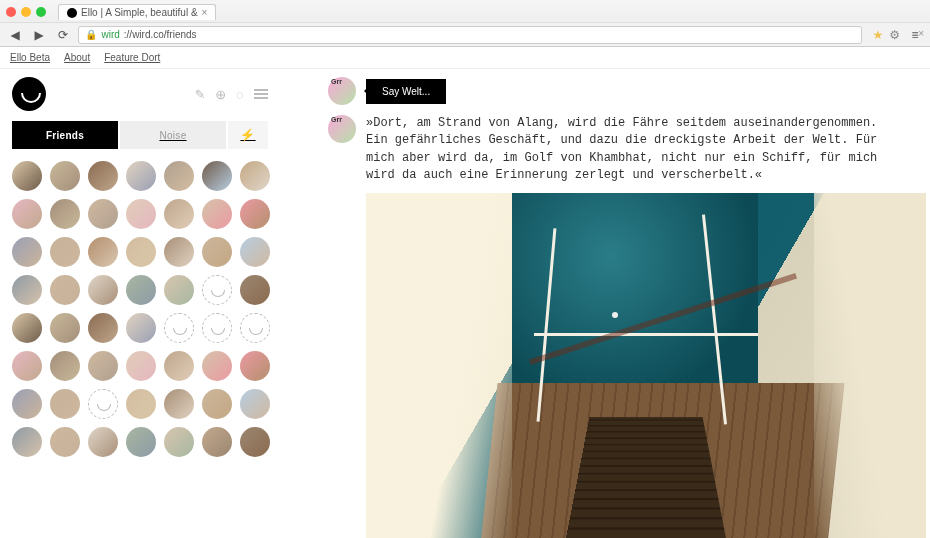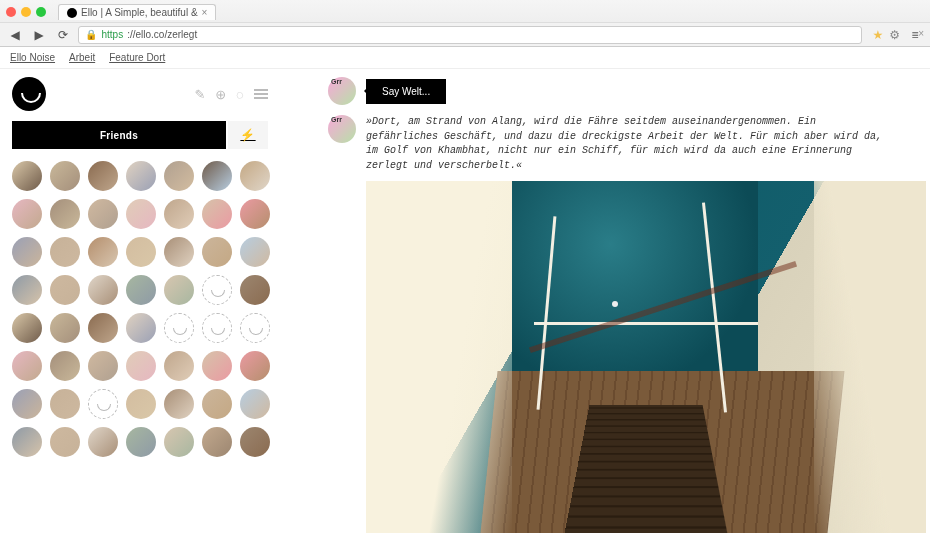--- a/index.html
+++ b/index.html
@@ -53,21 +53,21 @@
 .wtf { font-size:9px; color:#bbb; margin-top:4px; letter-spacing:1px; }
 
 
 .composer { display:flex; align-items:center; gap:10px; margin-bottom:10px; }
 .av-sm { width:28px; height:28px; border-radius:50%; background:linear-gradient(135deg,#f7a8d8,#b8e0a8); position:relative; flex-shrink:0; }
 .av-sm::after { content:"Grr"; position:absolute; top:1px; left:3px; font-size:7px; font-weight:bold; color:#333; }
 .bubble { background:#000; color:#fff; padding:7px 16px; font-size:10px; position:relative; }
 .bubble::before { content:""; position:absolute; left:-6px; top:8px; border:4px solid transparent; border-right-color:#000; }
 
 .post { display:flex; gap:10px; }
-.post-body { font-family: "Courier New", monospace; font-size:10px; line-height:1.45; color:#333; max-width:520px;font-style:italic; }
+.post-body { font-family: "Courier New", monospace; font-size:12px; line-height:1.45; color:#333; max-width:520px; }
 .post-image { margin-top:8px; margin-left:38px; width:560px; height:352px; border-radius:1px; overflow:hidden; position:relative; background:linear-gradient(120deg,#f7f1dc 0%,#f3edd7 32%,#0f5a66 32%,#135f6d 60%,#d9d2bb 60%,#e7e0c9 100%); }
 
 .sea { position:absolute; left:26%; top:0; width:44%; height:60%; background: radial-gradient(circle at 40% 30%, #2a7d88 0%, #0c4b56 70%); }
 .deck { position:absolute; left:22%; bottom:0; width:62%; height:46%; background: repeating-linear-gradient(90deg,#7a5a3a 0 10px,#6a4b2f 10px 12px); transform: skewX(-6deg); }
 .stairs { position:absolute; left:38%; bottom:0; width:24%; height:42%; background: repeating-linear-gradient(0deg,#3a2a1a 0 7px,#2a1d10 7px 9px); transform: perspective(200px) rotateX(30deg); }
 .rail { position:absolute; background:#f3efe2; }
 .rail.r1 { left:32%; top:10%; width:3px; height:55%; transform: rotate(5deg);}
 .rail.r2 { left:62%; top:6%; width:3px; height:60%; transform: rotate(-6deg);}
 .rail.r3 { left:30%; top:40%; width:40%; height:3px; }
 .lifebuoy { position:absolute; right:5%; top:30%; width:34px; height:34px; border:7px solid #d8452a; border-radius:50%; background:#fff; box-shadow:0 0 0 2px #fff inset; }
@@ -91,33 +91,33 @@
       <span>Ello | A Simple, beautiful &amp;</span>
       <span class="close">×</span>
     </div>
   </div>
   <div class="addr-bar">
     <div class="nav-btn">◀</div>
     <div class="nav-btn">▶</div>
     <div class="nav-btn">⟳</div>
     <div class="urlbox">
       <span class="lock">🔒</span>
-      <span class="url-secure">https</span>
-      <span class="url-rest">://ello.co/zerlegt</span>
+      <span class="url-secure">wird</span>
+      <span class="url-rest">://wird.co/friends</span>
     </div>
     <span class="star">★</span>
     <span class="gear">⚙</span>
     <span class="nav-btn">≡</span>
   </div>
 </div>
 <span class="win-x">×</span>
 
 <div class="bookmark-bar">
-  <span>Ello Noise</span>
-  <span>Arbeit</span>
+  <span>Ello Beta</span>
+  <span>About</span>
   <span>Feature Dort</span>
 </div>
 
 <div class="app">
 
   <div class="left">
     <div class="logo-row">
       <div class="logo"></div>
       <div class="logo-icons">
         <span>✎</span>
@@ -125,20 +125,21 @@
         <span>◌</span>
         <div class="hamburger">
             <span></span>
             <span></span>
             <span></span>
           </div>
       </div>
     </div>
     <div class="tabs">
       <div class="t friends">Friends</div>
+      <div class="t noise">Noise</div>
       <div class="t bolt">⚡</div>
     </div>
     <div class="grid" id="avatar-grid">
         <div class="avatar" style="background: linear-gradient(135deg, rgb(217, 199, 168), rgb(111, 91, 74));"></div>
         <div class="avatar" style="background: linear-gradient(135deg, rgb(201, 184, 154), rgb(164, 143, 123));"></div>
         <div class="avatar" style="background: linear-gradient(135deg, rgb(138, 107, 80), rgb(191, 166, 140));"></div>
         <div class="avatar" style="background: linear-gradient(135deg, rgb(224, 210, 193), rgb(154, 160, 181));"></div>
         <div class="avatar" style="background: linear-gradient(135deg, rgb(176, 160, 144), rgb(211, 189, 160));"></div>
         <div class="avatar" style="background: linear-gradient(135deg, rgb(111, 91, 74), rgb(183, 205, 224));"></div>
         <div class="avatar" style="background: linear-gradient(135deg, rgb(196, 168, 132), rgb(224, 214, 201));"></div>

